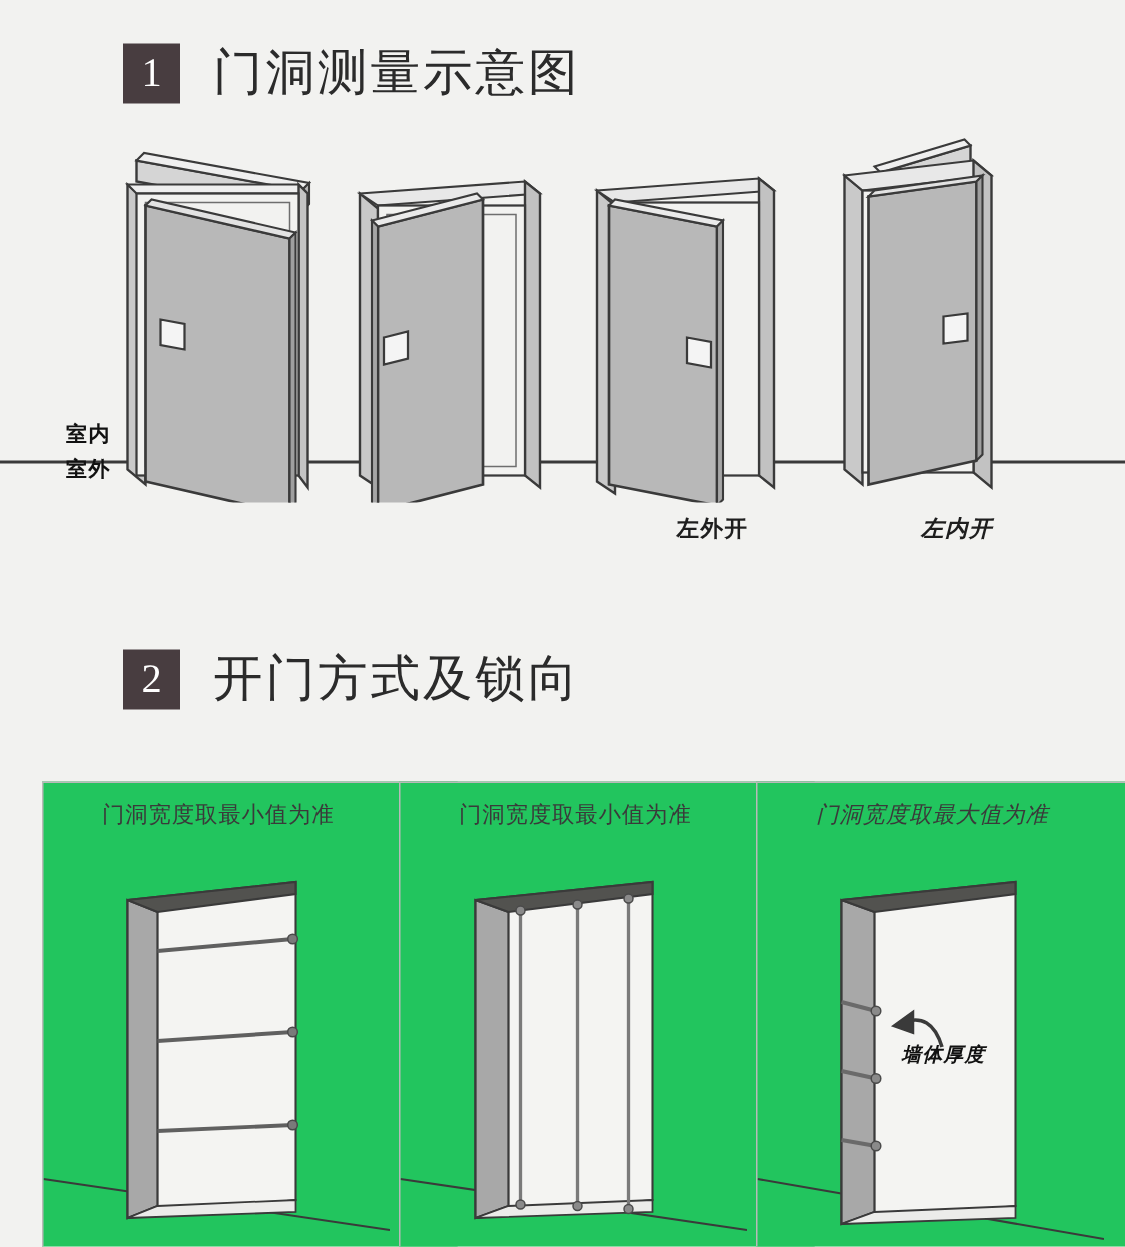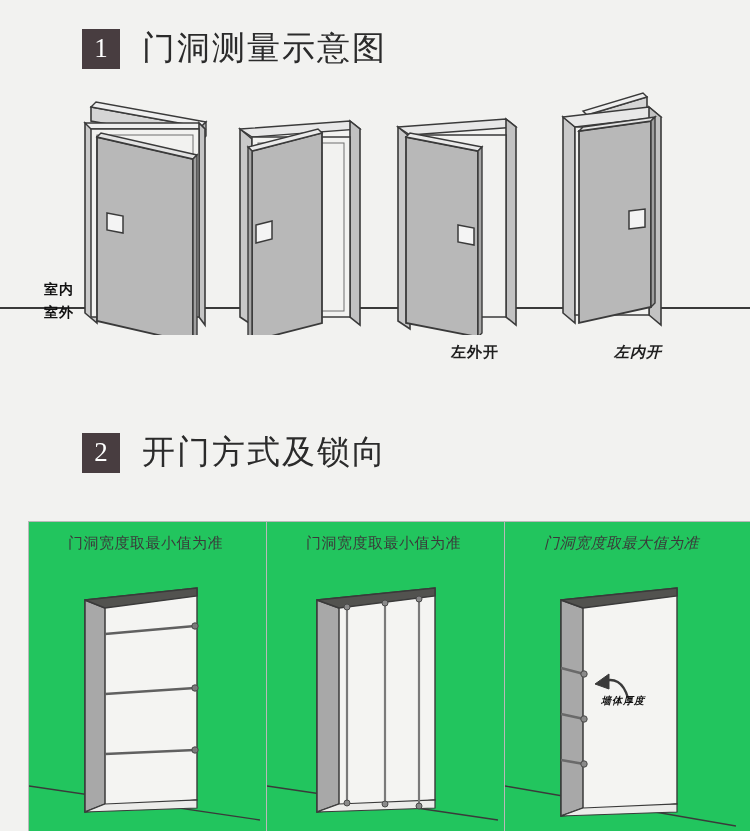--- a/index.html
+++ b/index.html
@@ -43,21 +43,21 @@
   .panel{
     position:absolute;top:16px;width:277px;height:318px;
     background:#22c55e;border:1px solid #b9b9b9;box-sizing:border-box;
     overflow:hidden;
   }
   .panel-cap{
     position:absolute;top:12px;left:0;width:233px;text-align:center;
     font-size:15px;color:#3a3a3a;letter-spacing:0.5px;font-weight:500;
   }
   .wall-note{
-    position:absolute;font-size:10px;color:#111;font-weight:700;letter-spacing:1px;
+    position:absolute;font-size:13px;color:#111;font-weight:700;letter-spacing:1px;
   }
   svg{display:block;}
 </style>
 </head>
 <body>
 
 <div class="page">
 
   <div class="heading" style="left:82px;top:26px;">
     <div class="badge">1</div>

